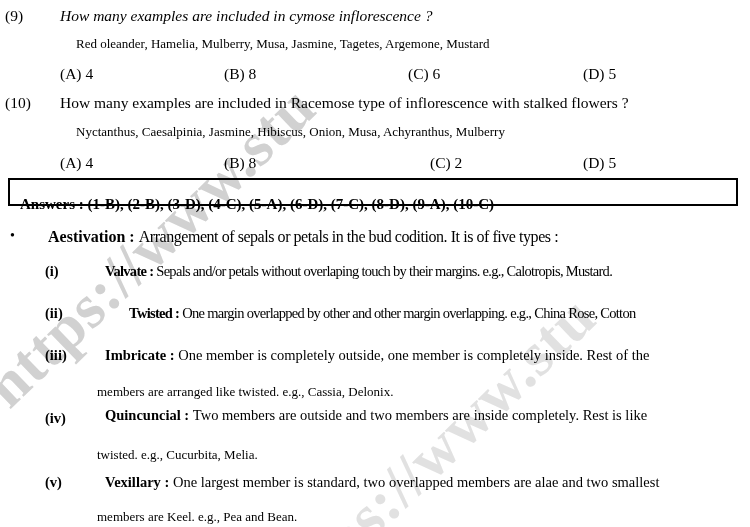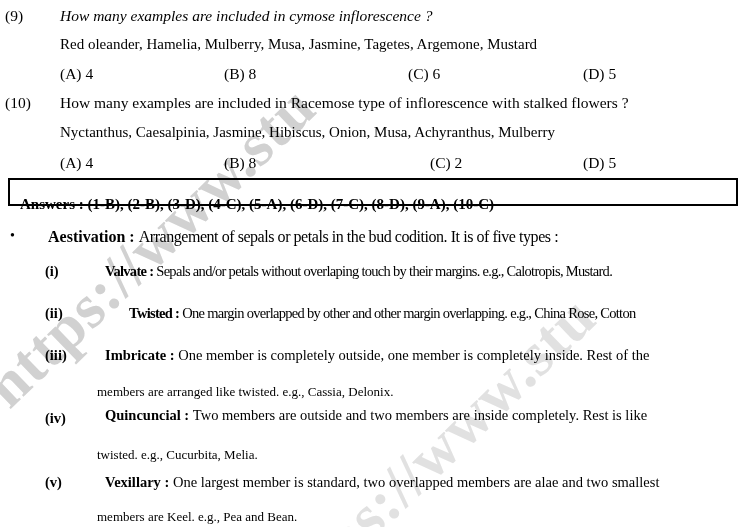--- a/index.html
+++ b/index.html
@@ -63,22 +63,22 @@
     line-height: 1;
   }
   .qtext {
     position: absolute;
     left: 60px;
     font-size: 15.5px;
     line-height: 1;
   }
   .exlist {
     position: absolute;
-    left: 60px;
-    font-size: 15px;
+    left: 76px;
+    font-size: 13px;
     line-height: 1;
   }
   .opt {
     position: absolute;
     font-size: 15.5px;
     line-height: 1;
   }
   .opt-a { left: 60px; }
   .opt-b { left: 224px; }
   .opt-c { left: 408px; }

